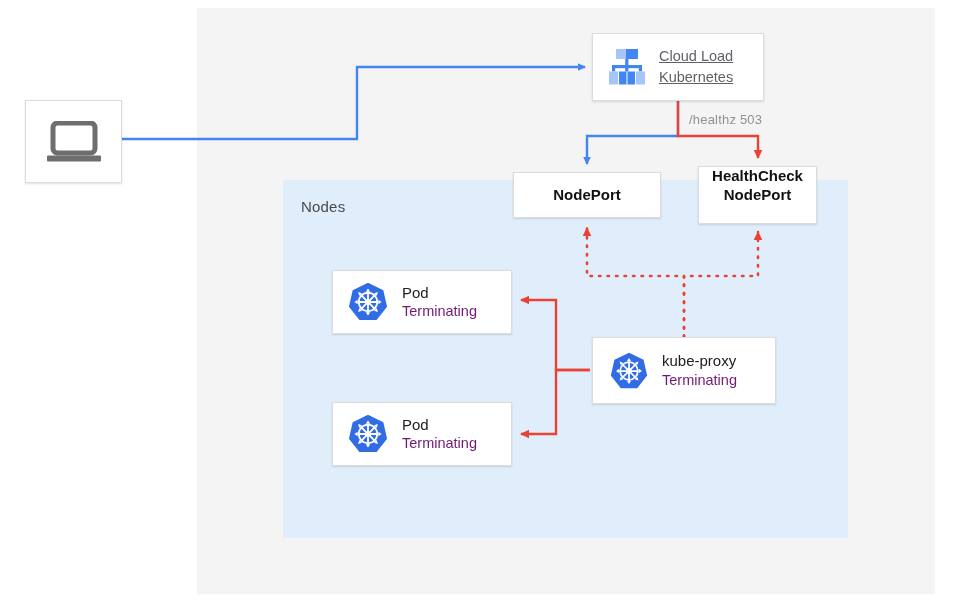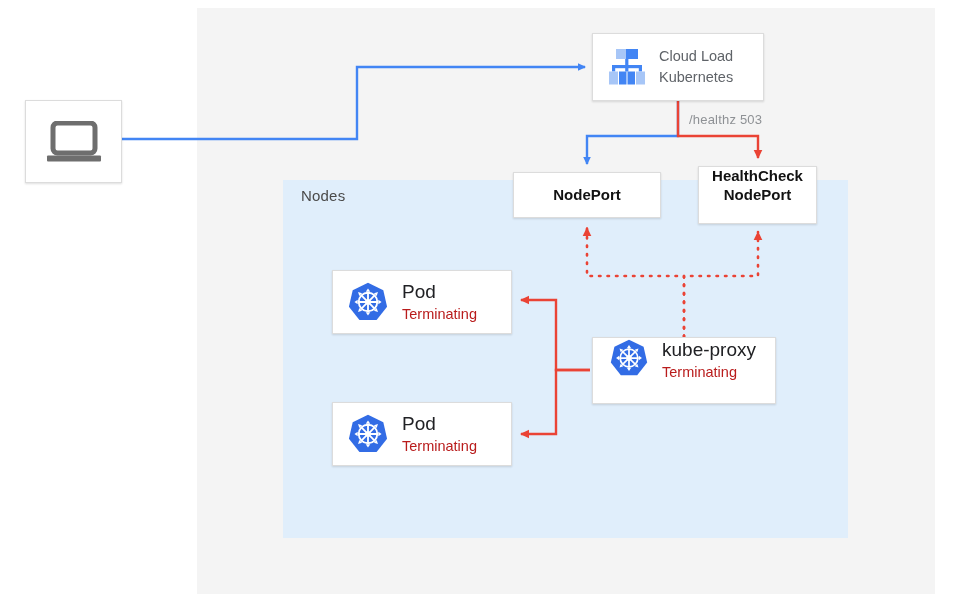--- a/index.html
+++ b/index.html
@@ -6,58 +6,58 @@
   body{width:953px;height:612px;position:relative;overflow:hidden;
        font-family:"Liberation Sans","DejaVu Sans",sans-serif;}
 
   .canvas{position:absolute;left:0;top:0;width:953px;height:612px;}
 
   
   .outer-panel{position:absolute;left:197px;top:8px;width:738px;height:586px;
                background:#f4f4f4;}
   .nodes-region{position:absolute;left:283px;top:180px;width:565px;height:358px;
                background:#e0eefb;}
-  .nodes-label{position:absolute;left:301px;top:187px;font-size:15px;color:#4a4a4a;
+  .nodes-label{position:absolute;left:301px;top:198px;font-size:15px;color:#4a4a4a;
                letter-spacing:.2px;}
 
   
   .card{position:absolute;background:#ffffff;border:1px solid #dcdcdc;
         box-shadow:0 1px 2px rgba(0,0,0,.13);box-sizing:border-box;}
 
   
   .laptop-box{left:25px;top:100px;width:97px;height:83px;}
   .laptop-ico{position:absolute;left:50%;top:50%;transform:translate(-50%,-50%);
               width:58px;height:42px;}
 
   
   .clb-box{left:592px;top:33px;width:172px;height:68px;display:flex;
            align-items:center;padding-left:12px;}
   .clb-ico{width:44px;height:38px;position:relative;flex:0 0 auto;}
-  .clb-txt{margin-left:10px;font-size:14.5px;color:#5f6368;line-height:1.45;}
+  .clb-txt{margin-left:10px;font-size:14.5px;color:#5f6368;line-height:1.45;text-decoration:underline;}
 
   
   .np-box{left:513px;top:172px;width:148px;height:46px;display:flex;
           align-items:center;justify-content:center;}
   .hcnp-box{left:687px;top:166px;width:119px;height:58px;display:flex;
             align-items:flex-start;justify-content:center;margin-left:11px;}
   .np-txt{font-size:15px;font-weight:bold;color:#121212;text-align:center;
           line-height:1.25;}
 
   
   .pod-box{left:332px;top:270px;width:180px;height:64px;display:flex;
            align-items:center;padding-left:14px;}
   .pod-box2{left:332px;top:402px;width:180px;height:64px;display:flex;
             align-items:center;padding-left:14px;}
   .kproxy-box{left:592px;top:337px;width:184px;height:67px;display:flex;
-              padding-left:16px;}
+              align-items:center;padding-left:16px;}
   .k8s-ico{width:42px;height:42px;flex:0 0 auto;}
   .k8s-ico.small{width:40px;height:40px;}
   .obj-txt{margin-left:13px;line-height:1.3;}
-  .obj-title{font-size:19px;color:#202124;}
-  .obj-sub{font-size:14.5px;color:#b91c1c;}
+  .obj-title{font-size:15px;color:#202124;}
+  .obj-sub{font-size:14.5px;color:#701a75;}
 
   
   .healthz{position:absolute;left:689px;top:112px;font-size:13px;font-weight:normal;
            color:#8e9195;letter-spacing:.2px;}
 
   svg.wires{position:absolute;left:0;top:0;width:953px;height:612px;
             pointer-events:none;}
 </style>
 </head>
 <body>

